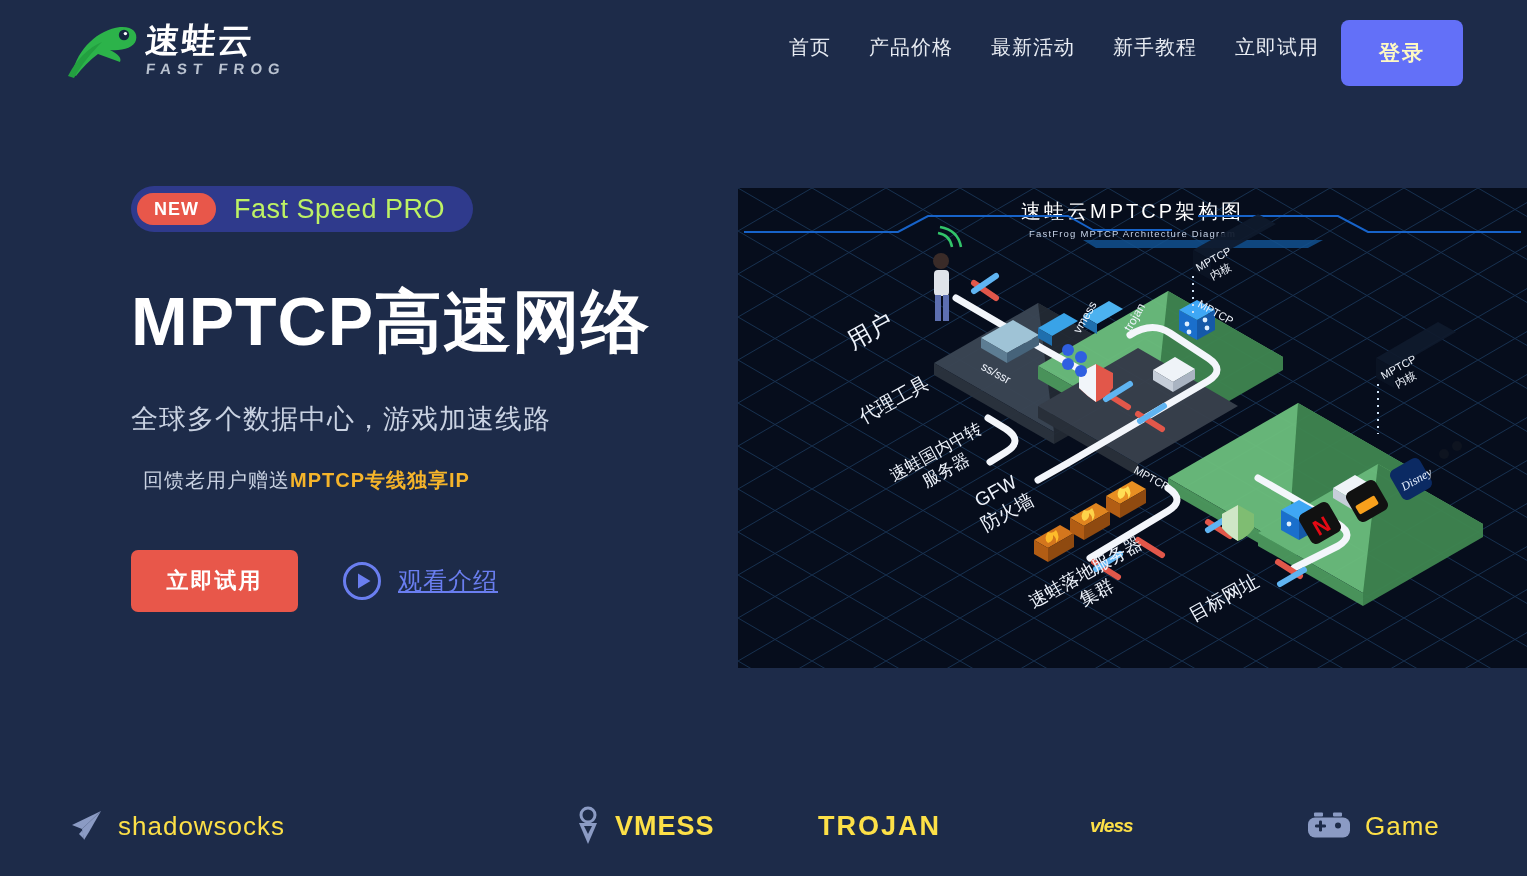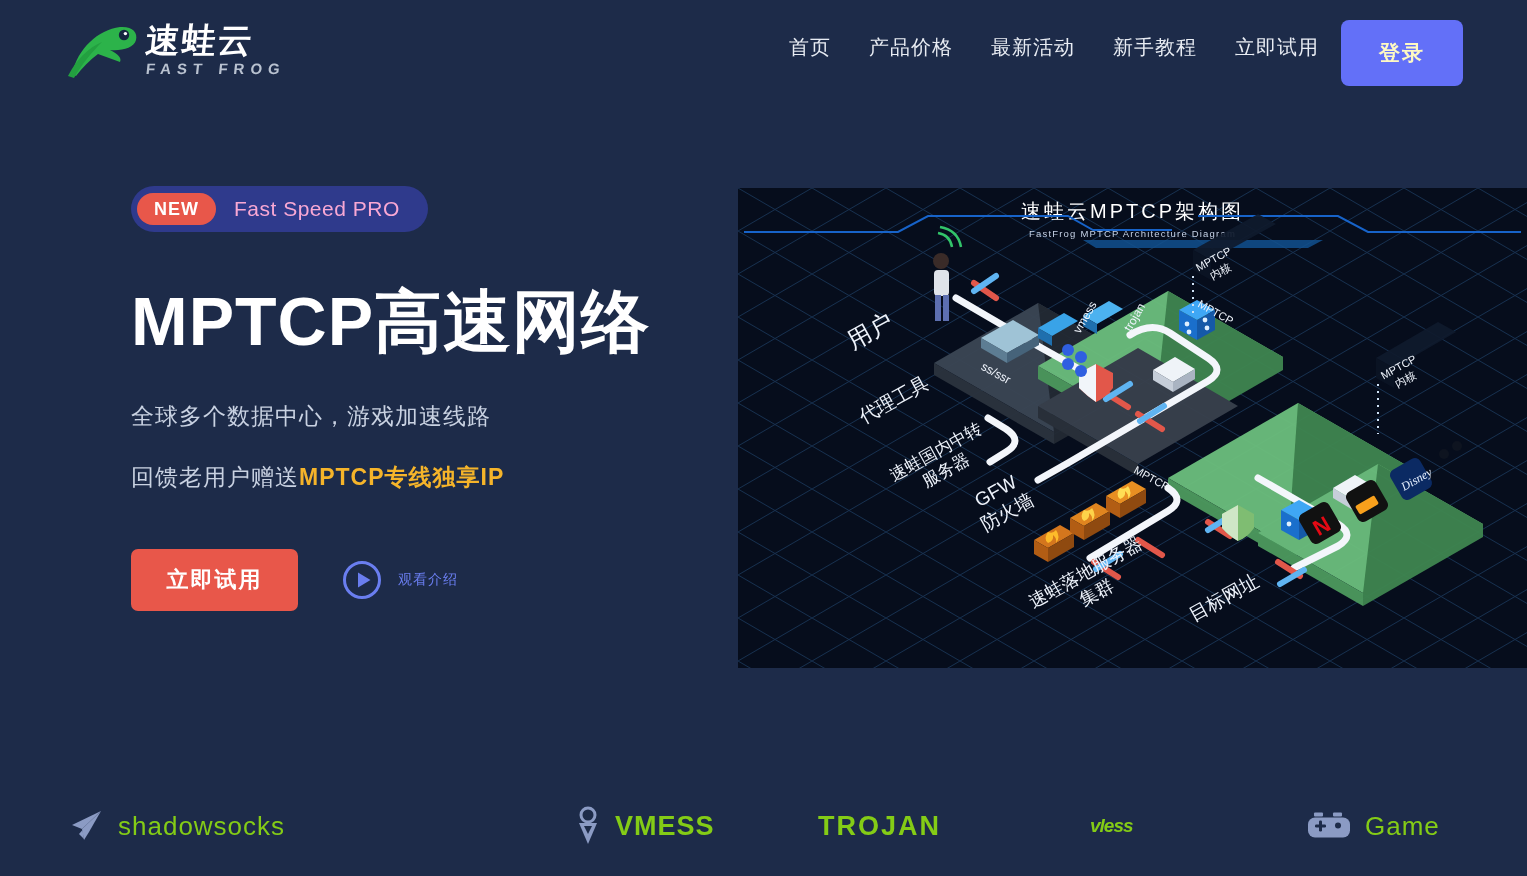--- a/index.html
+++ b/index.html
@@ -55,50 +55,50 @@
   .pro-badge {
     display: inline-flex; align-items: center;
     background: #2f3a8c; border-radius: 30px;
     height: 46px; padding: 0 28px 0 6px; gap: 18px;
   }
   .new-pill {
     background: #e8574a; color: #ffffff; border-radius: 20px;
     font-size: 18px; font-weight: 700; letter-spacing: 1px;
     padding: 7px 17px; line-height: 1;
   }
-  .pro-label { color: #f9a8d4; font-size: 21px; letter-spacing: .5px; }
+  .pro-label { color: #bef264; font-size: 27px; letter-spacing: .5px; }
 
   .hero-title {
     margin-top: 54px;
     font-size: 68px; font-weight: 700; color: #ffffff;
     letter-spacing: 1px; line-height: 1.05; white-space: nowrap;
   }
 
   .hero-sub1 {
-    margin-top: 44px; font-size: 23px; color: #c9d2e2; letter-spacing: 1px;
+    margin-top: 44px; font-size: 27px; color: #c9d2e2; letter-spacing: 1px;
   }
   .hero-sub2 {
-    margin-top: 30px; font-size: 23px; color: #c9d2e2; letter-spacing: 1px;
+    margin-top: 30px; font-size: 20px; color: #c9d2e2; letter-spacing: 1px; margin-left: 12px;
   }
   .hero-sub2 .accent { color: #f5b42a; font-weight: 700; }
 
   .cta-row {
     margin-top: 56px; display: flex; align-items: center; gap: 44px;
   }
   .try-btn {
     width: 167px; height: 62px; border-radius: 7px; border: none;
     background: #e8574a; color: #ffffff; cursor: pointer;
     font-size: 22px; font-weight: 700; letter-spacing: 2px;
     font-family: "Liberation Sans", sans-serif;
   }
   .watch {
     display: flex; align-items: center; gap: 16px; cursor: pointer;
   }
   .play-icon { width: 40px; height: 40px; display: block; }
-  .watch-label { font-size: 14px; color: #6a7ef0; letter-spacing: 1px; }
+  .watch-label { font-size: 24px; color: #6a7ef0; letter-spacing: 1px; text-decoration: underline; }
 
   
   .diagram {
     position: absolute; left: 738px; top: 188px;
     width: 789px; height: 480px;
     background: #737373; overflow: hidden;
   }
   .diagram-grid { position: absolute; inset: 0; }
   .diagram-title-wrap {
     position: absolute; left: 0; right: 0; top: 10px;
@@ -115,21 +115,21 @@
     text-align: center; pointer-events: none;
   }
 
   
   .protocols {
     position: absolute; left: 0; top: 786px; width: 1527px; height: 80px;
     display: flex; align-items: center;
   }
   .proto {
     display: flex; align-items: center; gap: 14px;
-    color: #84cc16; position: absolute; top: 50%; transform: translateY(-50%);
+    color: #fde047; position: absolute; top: 50%; transform: translateY(-50%);
   }
   .proto-label { font-size: 26px; letter-spacing: 1px; }
   .proto-icon { display: block; }
   .p1 { left: 68px; } .p2 { left: 313px; }
   .p3 { left: 575px; } .p4 { left: 818px; }
   .p5 { left: 1090px; } .p6 { left: 1307px; }
   .proto.trojan .proto-label { font-weight: 700; font-size: 27px; letter-spacing: 2px; }
   .proto.vmess .proto-label { font-weight: 700; font-size: 27px; letter-spacing: 1px; }
   .proto.vless .proto-label {
     font-style: italic; font-weight: 700; font-size: 19px; letter-spacing: -1px;

